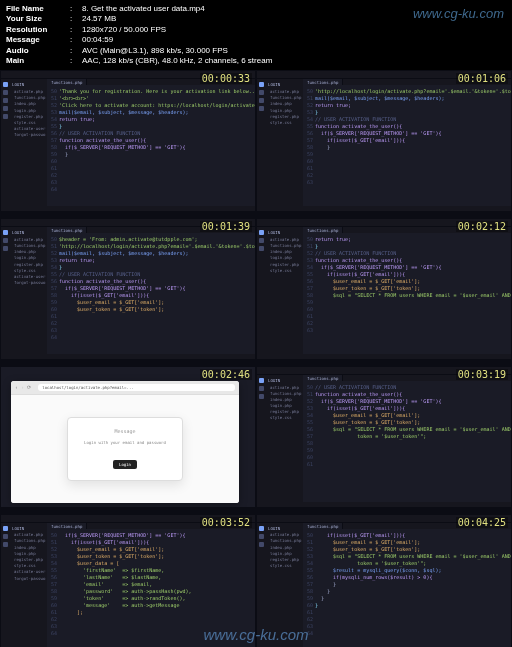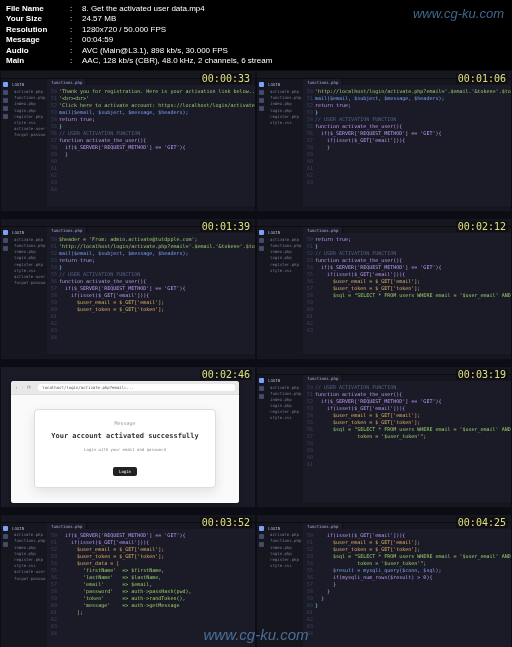--- a/index.html
+++ b/index.html
@@ -490,21 +490,20 @@
     <div class="browser-window">
       <div class="browser-chrome">
         <span style="color:#888;font-size:5px">‹</span>
         <span style="color:#ccc;font-size:5px">›</span>
         <span style="color:#888;font-size:5px">⟳</span>
         <div class="browser-url">localhost/login/activate.php?email=...</div>
       </div>
       <div class="browser-content">
         <div class="modal">
           <div class="modal-title">Message</div>
-          <div class="modal-heading">Your account activated successfully</div>
           <div class="modal-sub">Login with your email and password</div>
           <div class="modal-button">Login</div>
         </div>
       </div>
     </div>
     <div class="taskbar" style="position:absolute;bottom:0;left:0;right:0"></div>
   </div>
 
   <div class="frame">
     <div class="timestamp">00:03:19</div>

